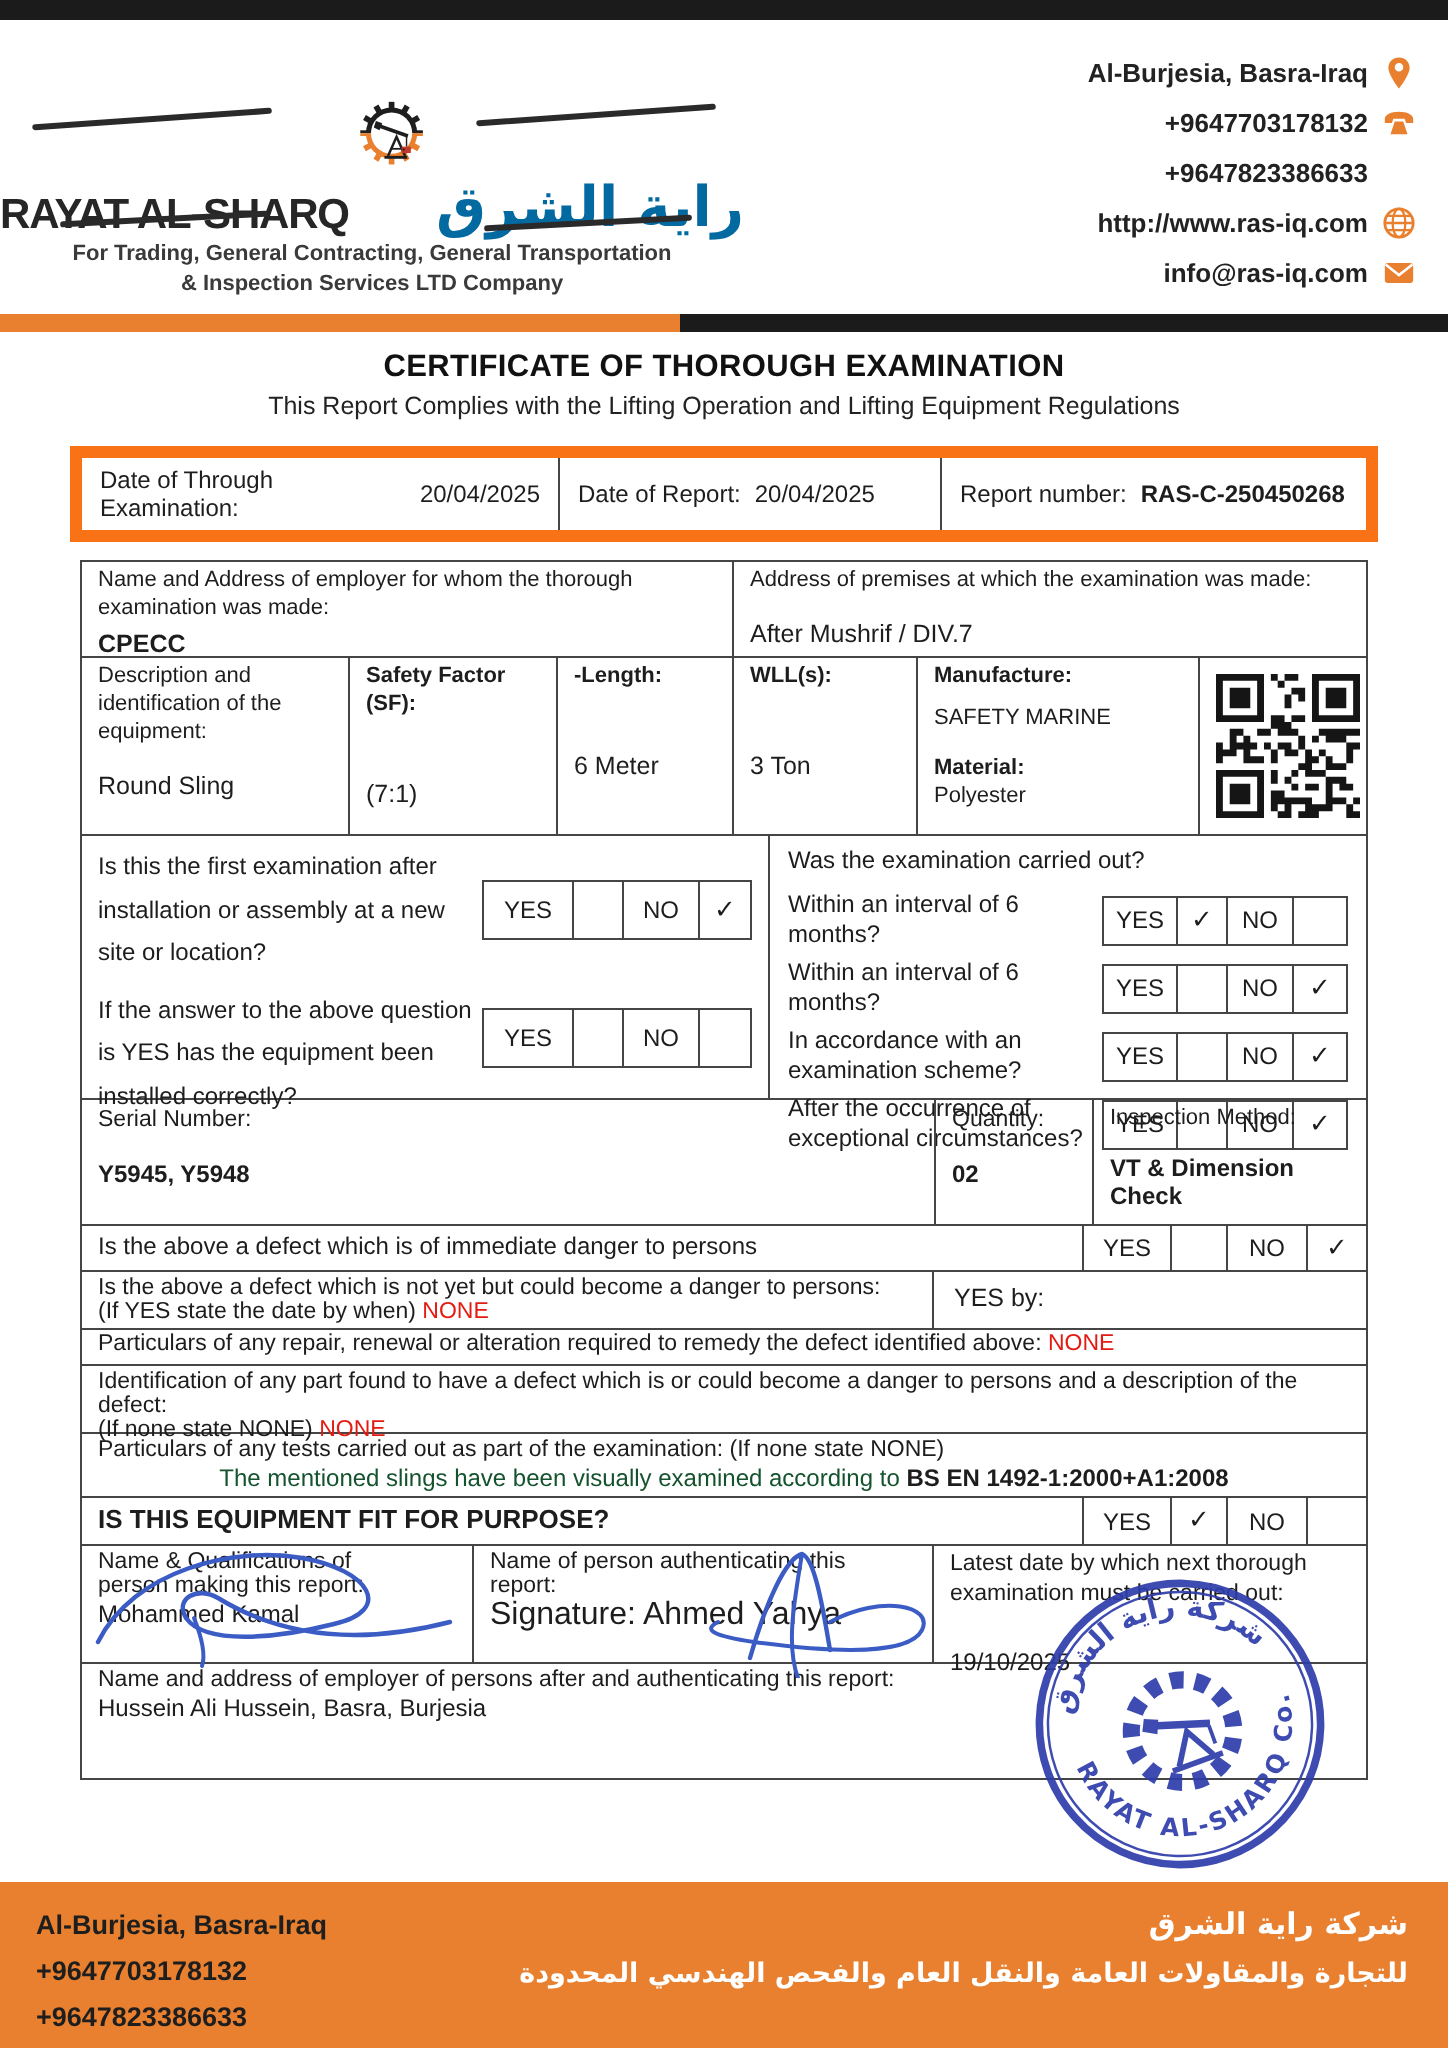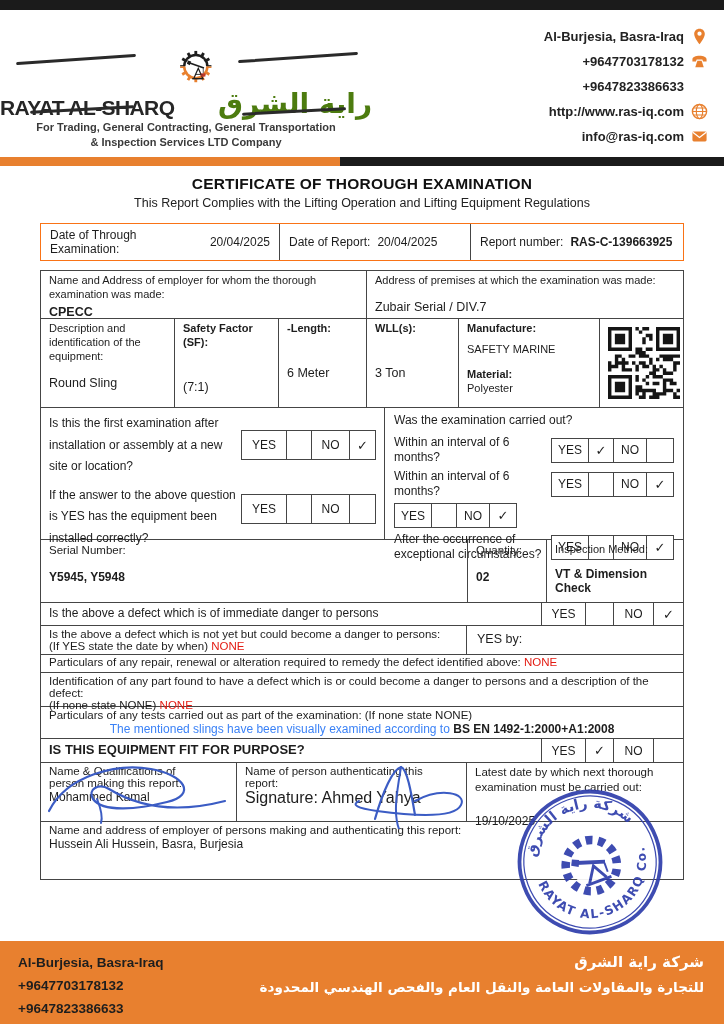--- a/index.html
+++ b/index.html
@@ -1,47 +1,47 @@
 <!DOCTYPE html>
 <html><head>
 <meta charset="utf-8">
 <style>
   html,body{margin:0;padding:0;background:#e9e9e9}
   .page{position:relative;width:724px;height:1024px;margin:0 auto;background:#fff;
         font-family:"Liberation Sans",sans-serif;color:#1d1d1d;overflow:hidden}
   .ar{font-family:"DejaVu Sans",sans-serif}
   .b{font-weight:bold}
   .red{color:#e31b12}
-  .olive{color:#3b82f6}
+  .olive{color:#14532d}
   .topbar{height:10px;background:#1b1b1b}
   
   .header{display:flex;justify-content:space-between;height:147px}
   .logo-block{position:relative;padding-top:6px;width:372px;text-align:center}
   .logo-row{display:flex;align-items:flex-end;justify-content:center;gap:4px;height:104px}
   .logo-en{font-size:21px;font-weight:bold;color:#262626;letter-spacing:-0.6px;white-space:nowrap}
-  .logo-ar{font-size:28px;font-weight:bold;color:#4d7c0f;white-space:nowrap}
+  .logo-ar{font-size:28px;font-weight:bold;color:#0369a1;white-space:nowrap}
   .tagline{font-size:11px;font-weight:bold;color:#3a3a3a;line-height:1.4}
   .swoosh{position:absolute;height:2.5px;background:#2a2a2a;border-radius:2px}
   .sw-tl{top:48px;left:16px;width:120px;transform:rotate(-4deg)}
   .sw-tr{top:46px;right:14px;width:120px;transform:rotate(-4deg)}
   .sw-bl{top:98px;left:30px;width:104px;transform:rotate(-3deg)}
   .sw-br{top:100px;right:26px;width:104px;transform:rotate(-3deg)}
   .contact{padding:18px 16px 0 0;text-align:right;font-size:13px;font-weight:600;color:#222}
   .contact-row{display:flex;justify-content:flex-end;align-items:center;gap:7px;margin-bottom:8px}
   .cicon{width:17px;height:17px;flex:0 0 auto}
   .cicon.blank{visibility:hidden}
   
   .divider{display:flex;height:9px}
   .div-orange{width:47%;background:#e8802f}
   .div-black{flex:1;background:#1b1b1b}
   
   .title{margin-top:9px;text-align:center;font-size:15.5px;font-weight:bold;letter-spacing:.2px;color:#111}
   .subtitle{text-align:center;font-size:12.5px;margin-top:3px;color:#222}
   
-  .dates-table{display:flex;width:642px;margin:13px auto 0;border:1px solid #f97316}
+  .dates-table{display:flex;width:642px;margin:13px auto 0;border:6px solid #f97316}
   .dates-cell{display:flex;gap:7px;align-items:center;padding:4px 9px;font-size:12px;border-left:1px solid #454545}
   .dates-cell:first-child{border-left:none}
   .dc1{flex:0 0 220px}.dc2{flex:0 0 172px}.dc3{flex:1}
   
   .main{width:642px;margin:9px auto 0;border:1.5px solid #454545}
   .row{display:flex;border-top:1px solid #454545}
   .row:first-child{border-top:none}
   .cell{border-left:1px solid #454545;box-sizing:border-box;padding:3px 8px}
   .cell:first-child{border-left:none}
   .lbl{font-size:11px;line-height:1.25;color:#1d1d1d}
@@ -183,34 +183,34 @@
     <div class="dates-cell dc1">
       <span>Date of Through Examination:</span>
       <span>20/04/2025</span>
     </div>
     <div class="dates-cell dc2">
       <span>Date of Report:</span>
       <span>20/04/2025</span>
     </div>
     <div class="dates-cell dc3">
       <span>Report number:</span>
-      <span class="b">RAS-C-139663925</span>
+      <span class="b">RAS-C-250450268</span>
     </div>
   </div>
 
   <div class="main">
 
     <div class="row r1">
       <div class="cell" style="flex:0 0 325px">
         <div class="lbl" style="width:300px">Name and Address of employer for whom the thorough examination was made:</div>
         <div class="val b" style="margin-top:3px">CPECC</div>
       </div>
       <div class="cell" style="flex:1">
         <div class="lbl">Address of premises at which the examination was made:</div>
-        <div class="val" style="margin-top:12px">Zubair Serial / DIV.7</div>
+        <div class="val" style="margin-top:12px">After Mushrif / DIV.7</div>
       </div>
     </div>
 
     <div class="row r2">
       <div class="cell" style="flex:0 0 133px">
         <div class="lbl">Description and identification of the equipment:</div>
         <div class="val" style="margin-top:13px">Round Sling</div>
       </div>
       <div class="cell" style="flex:0 0 104px">
         <div class="lbl b">Safety Factor (SF):</div>
@@ -272,20 +272,21 @@
         <div class="qrow">
           <div class="qt">Within an interval of 6 months?</div>
           <div class="ynbox" style="height:25px">
             <div class="yn" style="width:36px">YES</div>
             <div class="yn check" style="width:25px"></div>
             <div class="yn" style="width:33px">NO</div>
             <div class="yn check" style="width:27px">✓</div>
           </div>
         </div>
         <div class="qrow">
+          <div class="qt">In accordance with an examination scheme?</div>
           <div class="ynbox" style="height:25px">
             <div class="yn" style="width:36px">YES</div>
             <div class="yn check" style="width:25px"></div>
             <div class="yn" style="width:33px">NO</div>
             <div class="yn check" style="width:27px">✓</div>
           </div>
         </div>
         <div class="qrow">
           <div class="qt">After the occurrence of exceptional circumstances?</div>
           <div class="ynbox" style="height:25px">
@@ -386,21 +387,21 @@
         </svg>
       </div>
       <div class="cell" style="flex:1;padding:2px 8px">
         <div style="font-size:11.5px;line-height:1.3">Latest date by which next thorough examination must be carried out:</div>
         <div style="font-size:12px;margin-top:19px">19/10/2025</div>
       </div>
     </div>
 
     <div class="row r12">
       <div class="cell" style="flex:1;padding:2px 8px">
-        <div style="font-size:11.5px">Name and address of employer of persons making and authenticating this report:</div>
+        <div style="font-size:11.5px">Name and address of employer of persons after and authenticating this report:</div>
         <div style="font-size:12px;margin-top:1px">Hussein Ali Hussein, Basra, Burjesia</div>
       </div>
     </div>
   </div>
 
   <svg class="stamp" viewBox="0 0 160 160">
     <g transform="rotate(-20 80 80)">
       <circle cx="80" cy="80" r="74" fill="none" stroke="#2e3dab" stroke-width="4"></circle>
       <circle cx="80" cy="80" r="69.5" fill="none" stroke="#2e3dab" stroke-width="1.3"></circle>
       <defs>

